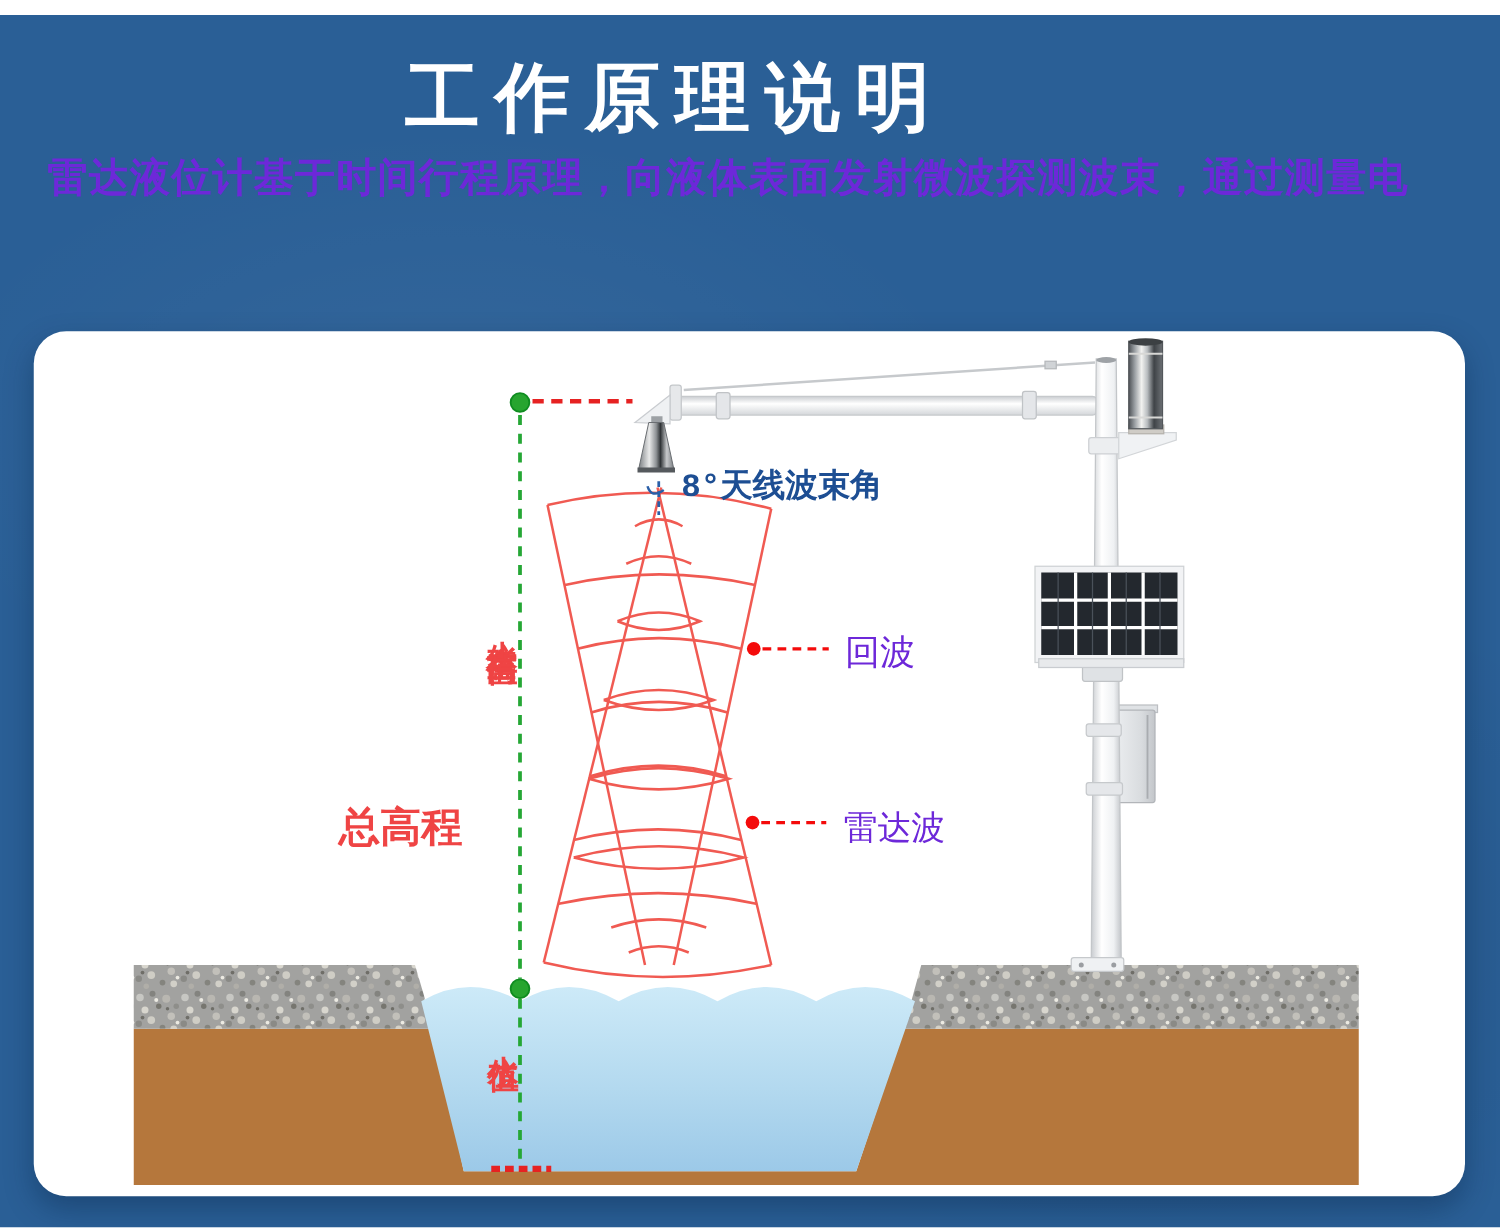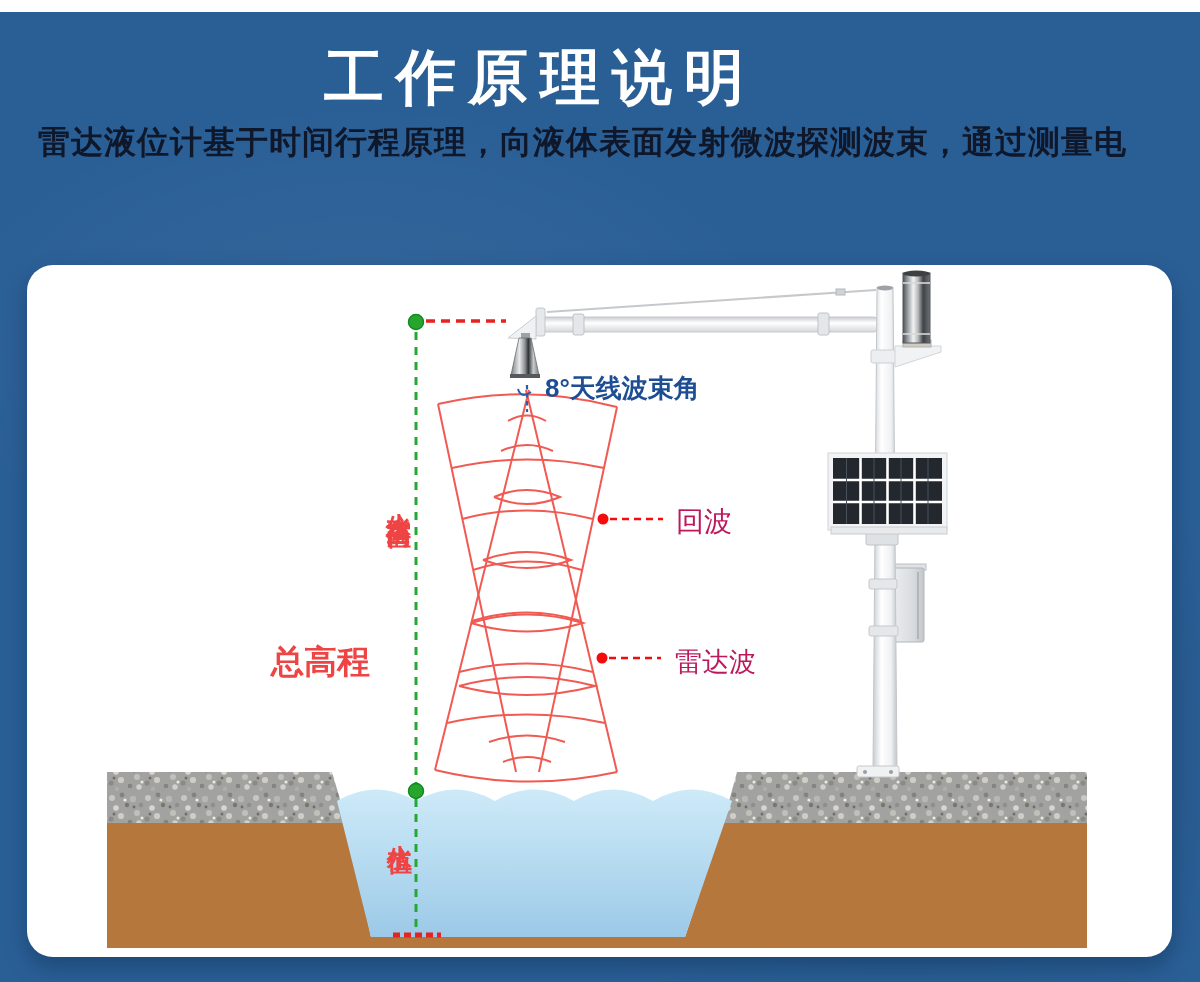--- a/index.html
+++ b/index.html
@@ -15,31 +15,31 @@
       radial-gradient(700px 420px at 75% 75%, rgba(0,0,0,0.08), rgba(0,0,0,0) 70%),
       #2a5f96;
   }
   .topstrip{position:absolute;left:0;top:0;width:1200px;height:12px;background:#ffffff;}
   .title{
     position:absolute;left:0;top:38px;width:1080px;text-align:center;
     color:#ffffff;font-size:60px;font-weight:bold;letter-spacing:12px;
   }
   .desc{
     position:absolute;left:38px;top:122px;width:1130px;
-    color:#0f172a;font-size:32px;font-weight:bold;line-height:41px;letter-spacing:1px;
+    color:#6d28d9;font-size:32px;font-weight:bold;line-height:41px;letter-spacing:1px;
   }
   .panel{
     position:absolute;left:27px;top:265px;width:1145px;height:692px;
     background:#ffffff;border-radius:26px;
     box-shadow:0 10px 22px rgba(5,32,64,0.35);
   }
   .overlay{position:absolute;left:0;top:0;width:1200px;height:982px;}
-  .lbl{position:absolute;white-space:nowrap;}
+  .lbl{position:absolute;white-space:nowrap;font-family:Liberation Mono, monospace;}
   .lbl-blue{color:#1d4e93;font-size:26px;font-weight:bold;}
-  .lbl-red{color:#be185d;font-size:27px;}
+  .lbl-red{color:#6d28d9;font-size:27px;}
   .lbl-red-b{color:#ef4444;font-weight:bold;}
   .vtext{
     writing-mode:vertical-rl;text-orientation:upright;
     letter-spacing:3px;
   }
 </style>
 </head>
 <body>
 
 <div class="bg"></div>

